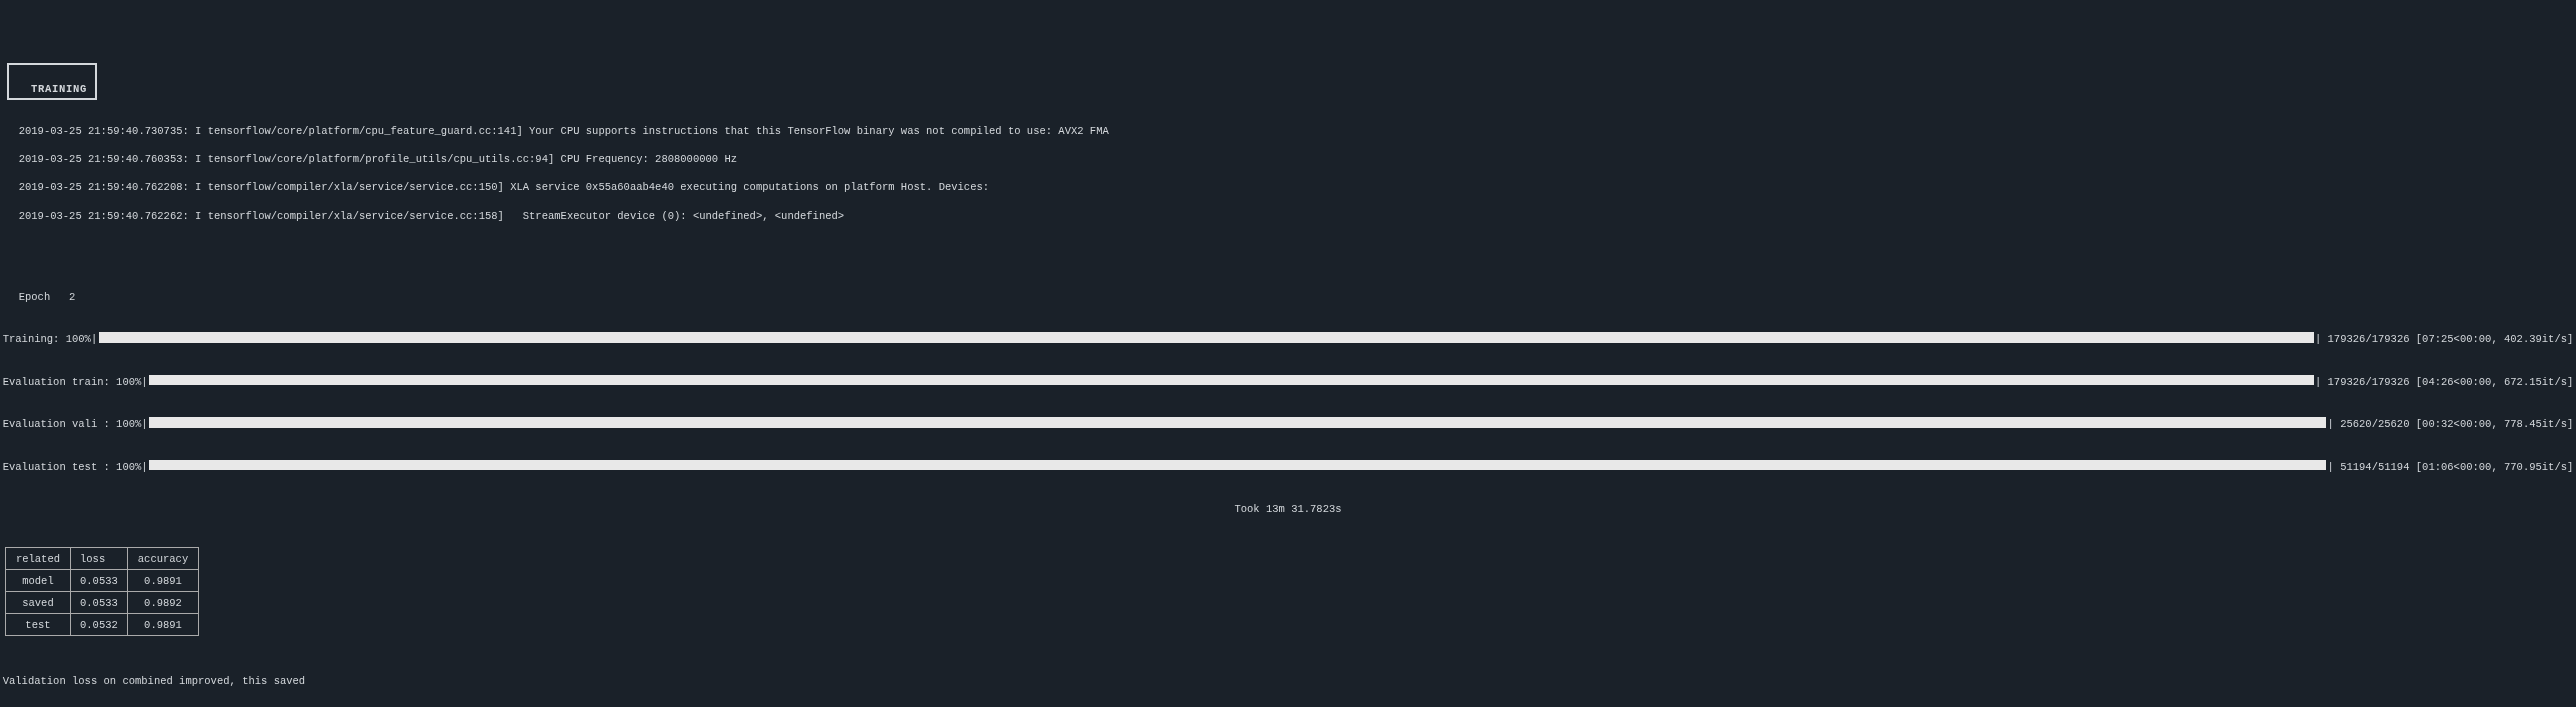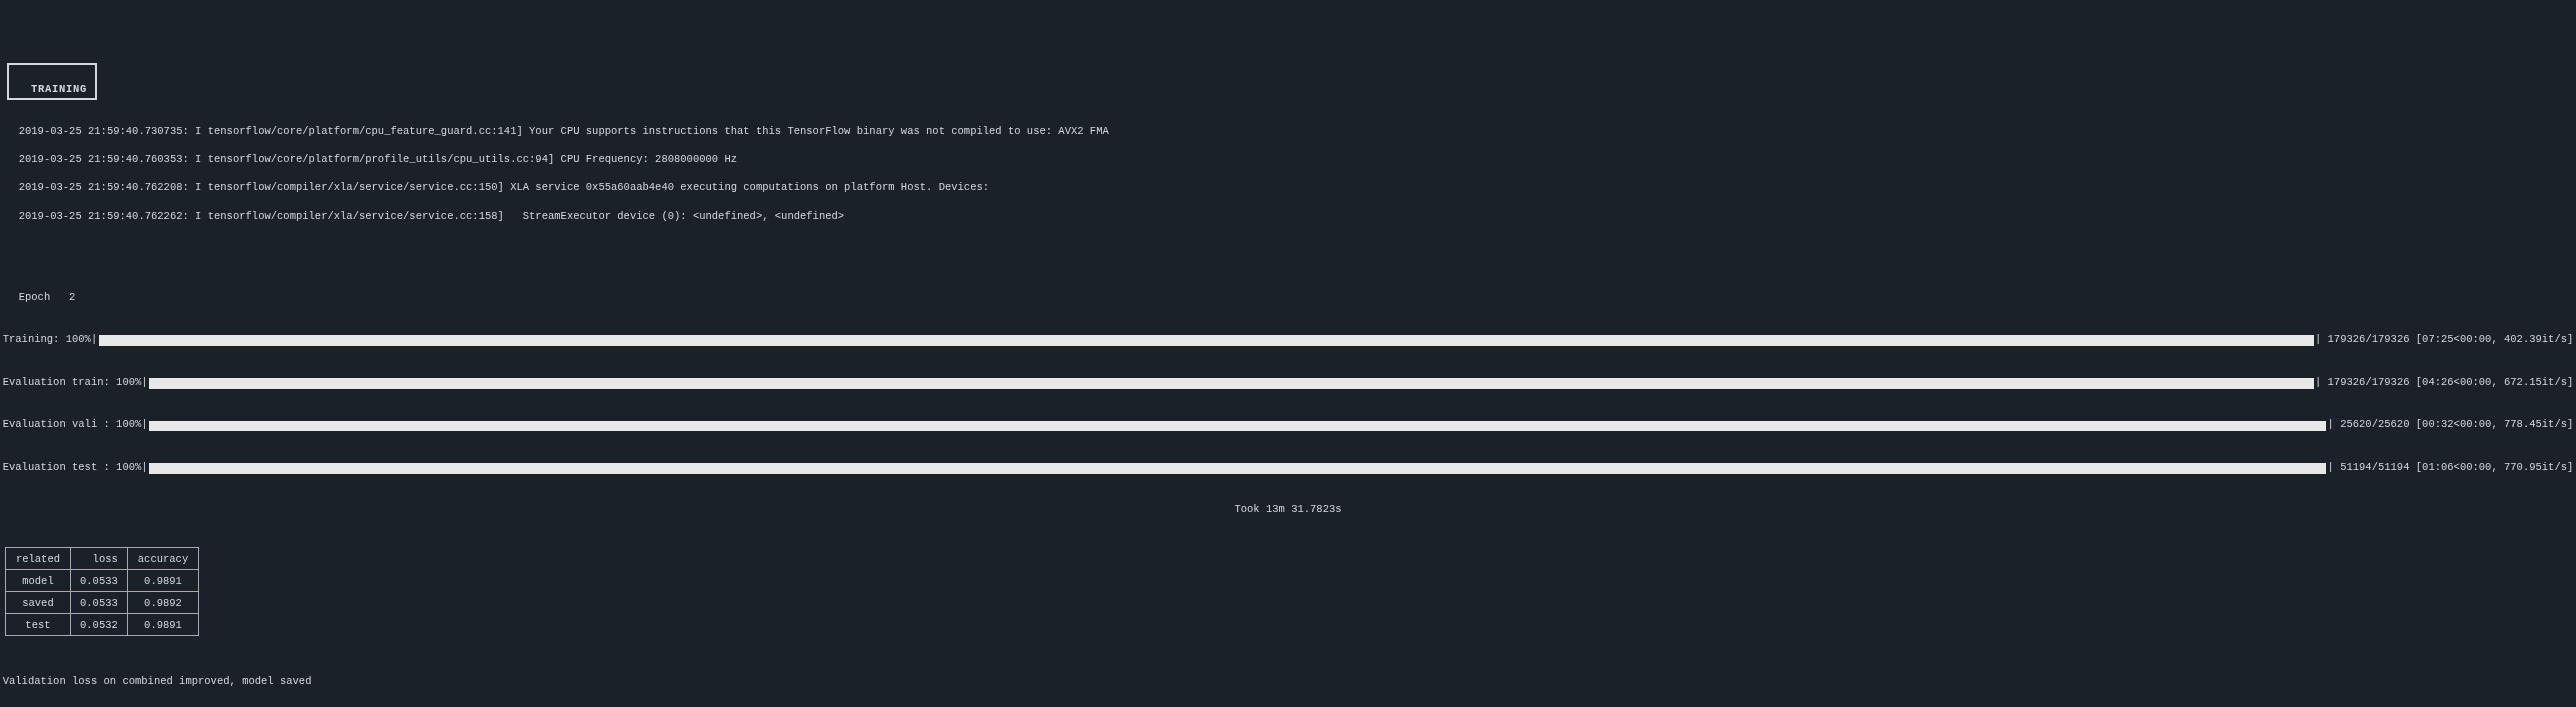--- a/index.html
+++ b/index.html
@@ -28,21 +28,21 @@
     .log-line {
       padding: 0 2.7px;
       white-space: pre;
       margin-left: 16px;
     }
     .spacer {
       height: 10.2px;
     }
     .progress-line {
       display: flex;
-      align-items: flex-end;
+      align-items: flex-start;
       padding: 0 2.7px;
       white-space: nowrap;
     }
     .progress-label {
       white-space: pre;
       flex-shrink: 0;
     }
     .progress-bar-container {
       flex: 1;
       height: 10.8px;
@@ -70,21 +70,21 @@
       margin: 2.7px 5.4px;
     }
     .metrics-table th,
     .metrics-table td {
       border: 0.7px solid #aaa;
       padding: 3.4px 9.5px;
       text-align: center;
       font-weight: normal;
     }
     .metrics-table th {
-      text-align: right;
+      text-align: left;
     }
     .metrics-table td:first-child,
     .metrics-table th:first-child {
       text-align: center;
     }
     .validation-msg {
       padding: 0 2.7px;
       margin-top: 6.8px;
     }
   </style>
@@ -160,21 +160,21 @@
       <td>0.9892</td>
     </tr>
     <tr>
       <td>test</td>
       <td>0.0532</td>
       <td>0.9891</td>
     </tr>
   </tbody>
 </table>
 
-<div class="validation-msg">Validation loss on combined improved, model saved</div>
+<div class="validation-msg">Validation loss on combined improved, this saved</div>
 
 
 
 
 
 
 
 
 
 

